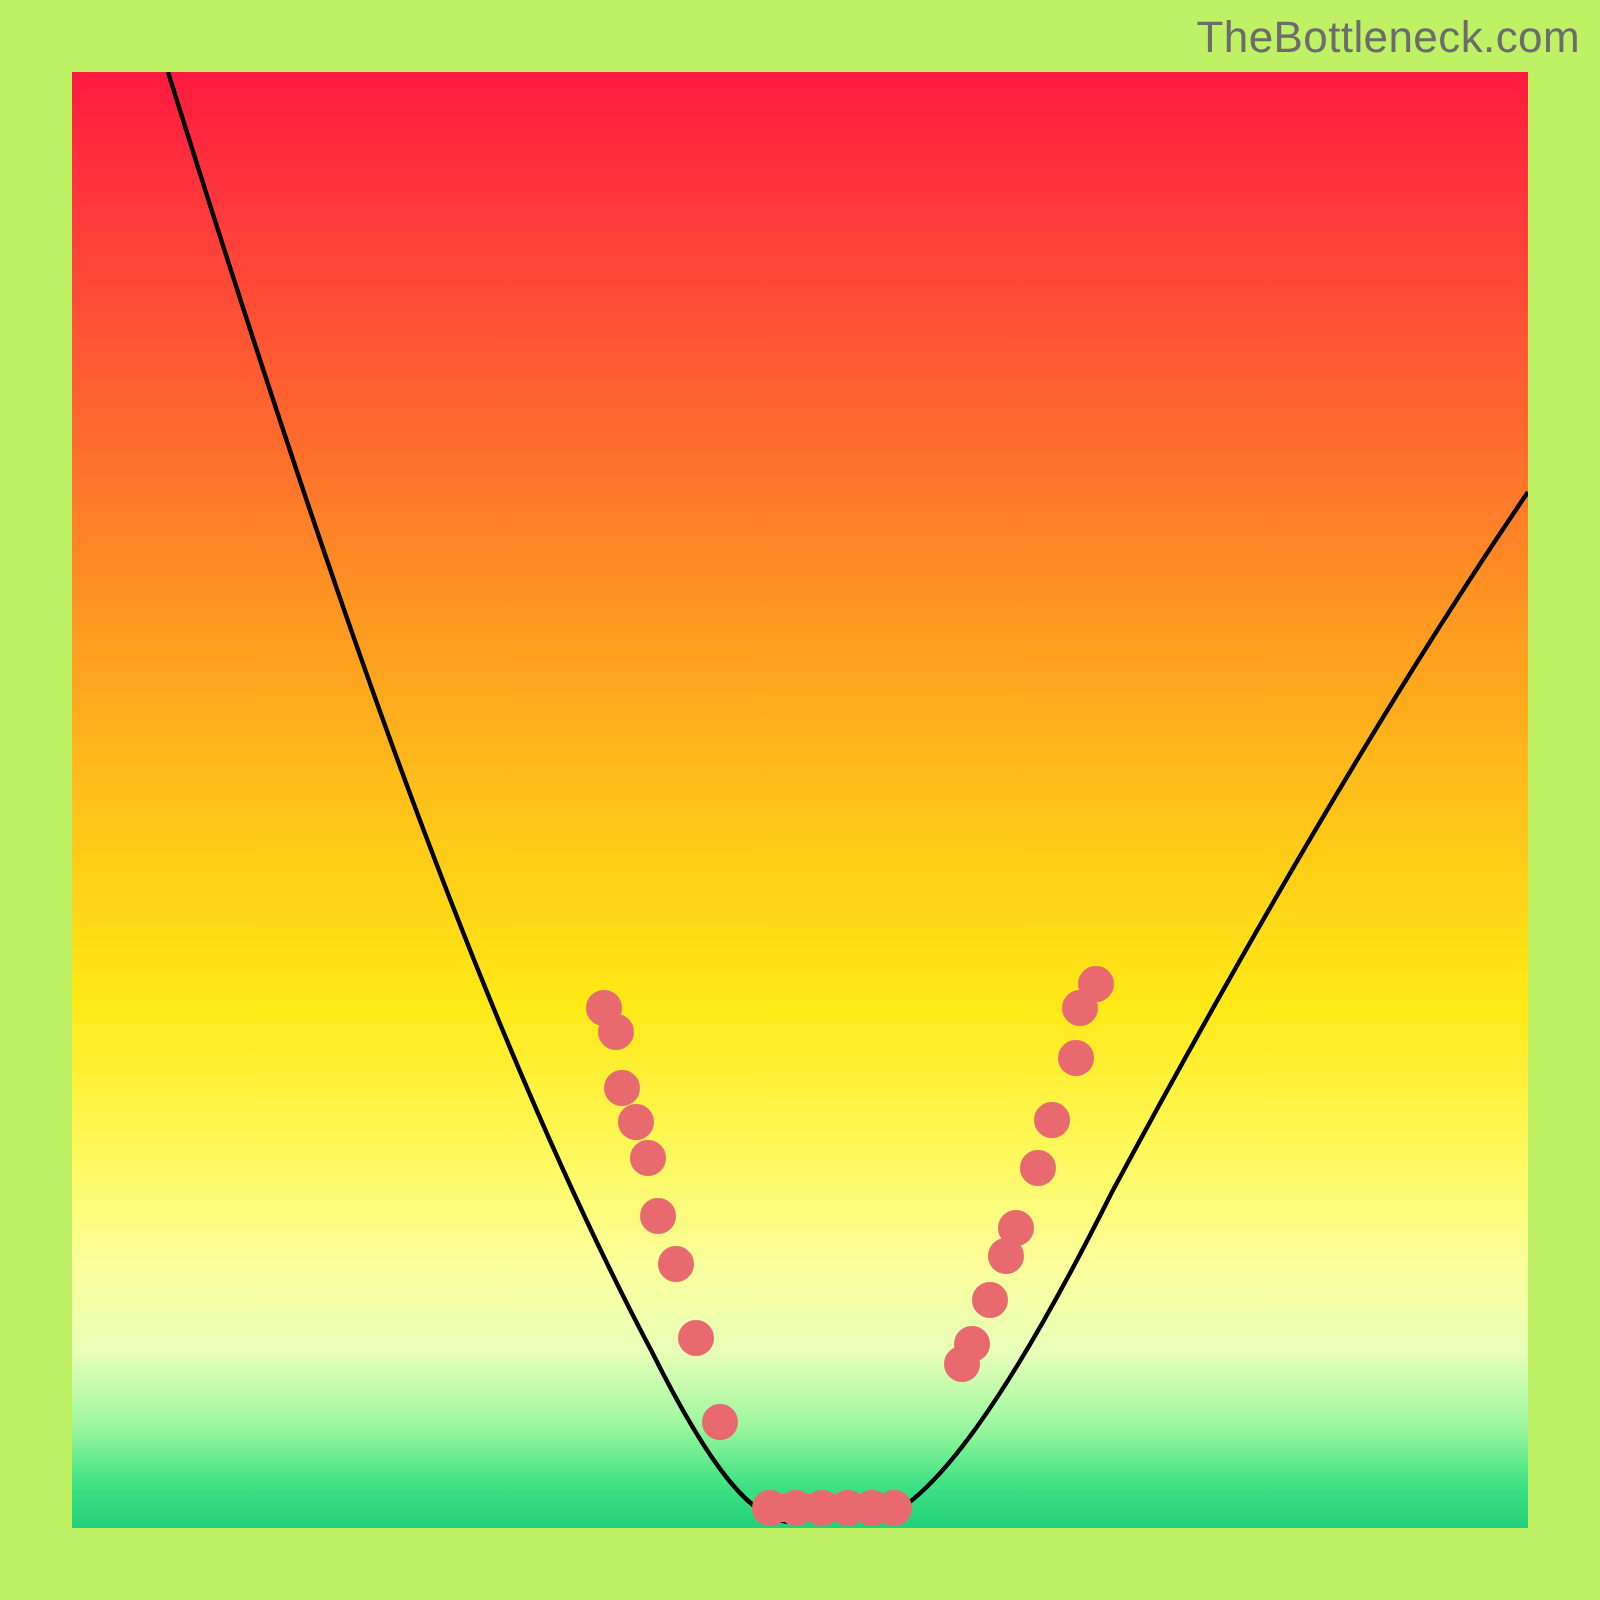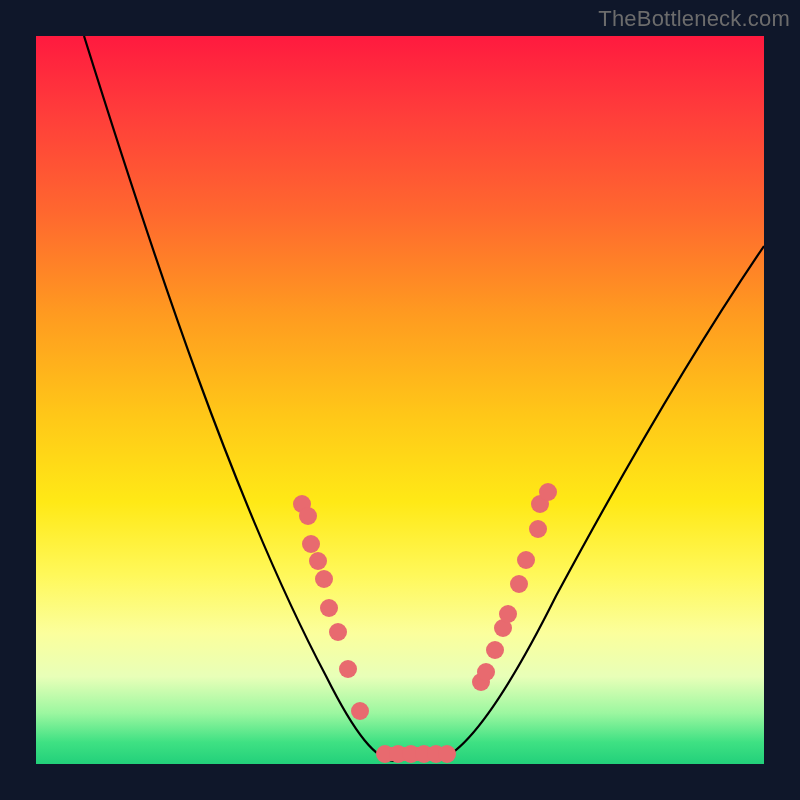--- a/index.html
+++ b/index.html
@@ -9,21 +9,21 @@
     height: 800px;
     background: #000;
     overflow: hidden;
   }
   .frame {
     position: absolute;
     left: 0;
     top: 0;
     width: 800px;
     height: 800px;
-    background: #0f172a;
+    background: #bef264;
   }
   .plot-area {
     position: absolute;
     left: 36px;
     top: 36px;
     width: 728px;
     height: 728px;
     background: linear-gradient(to bottom,
       #ff1a3f 0%,
       #ff3b3b 10%,

